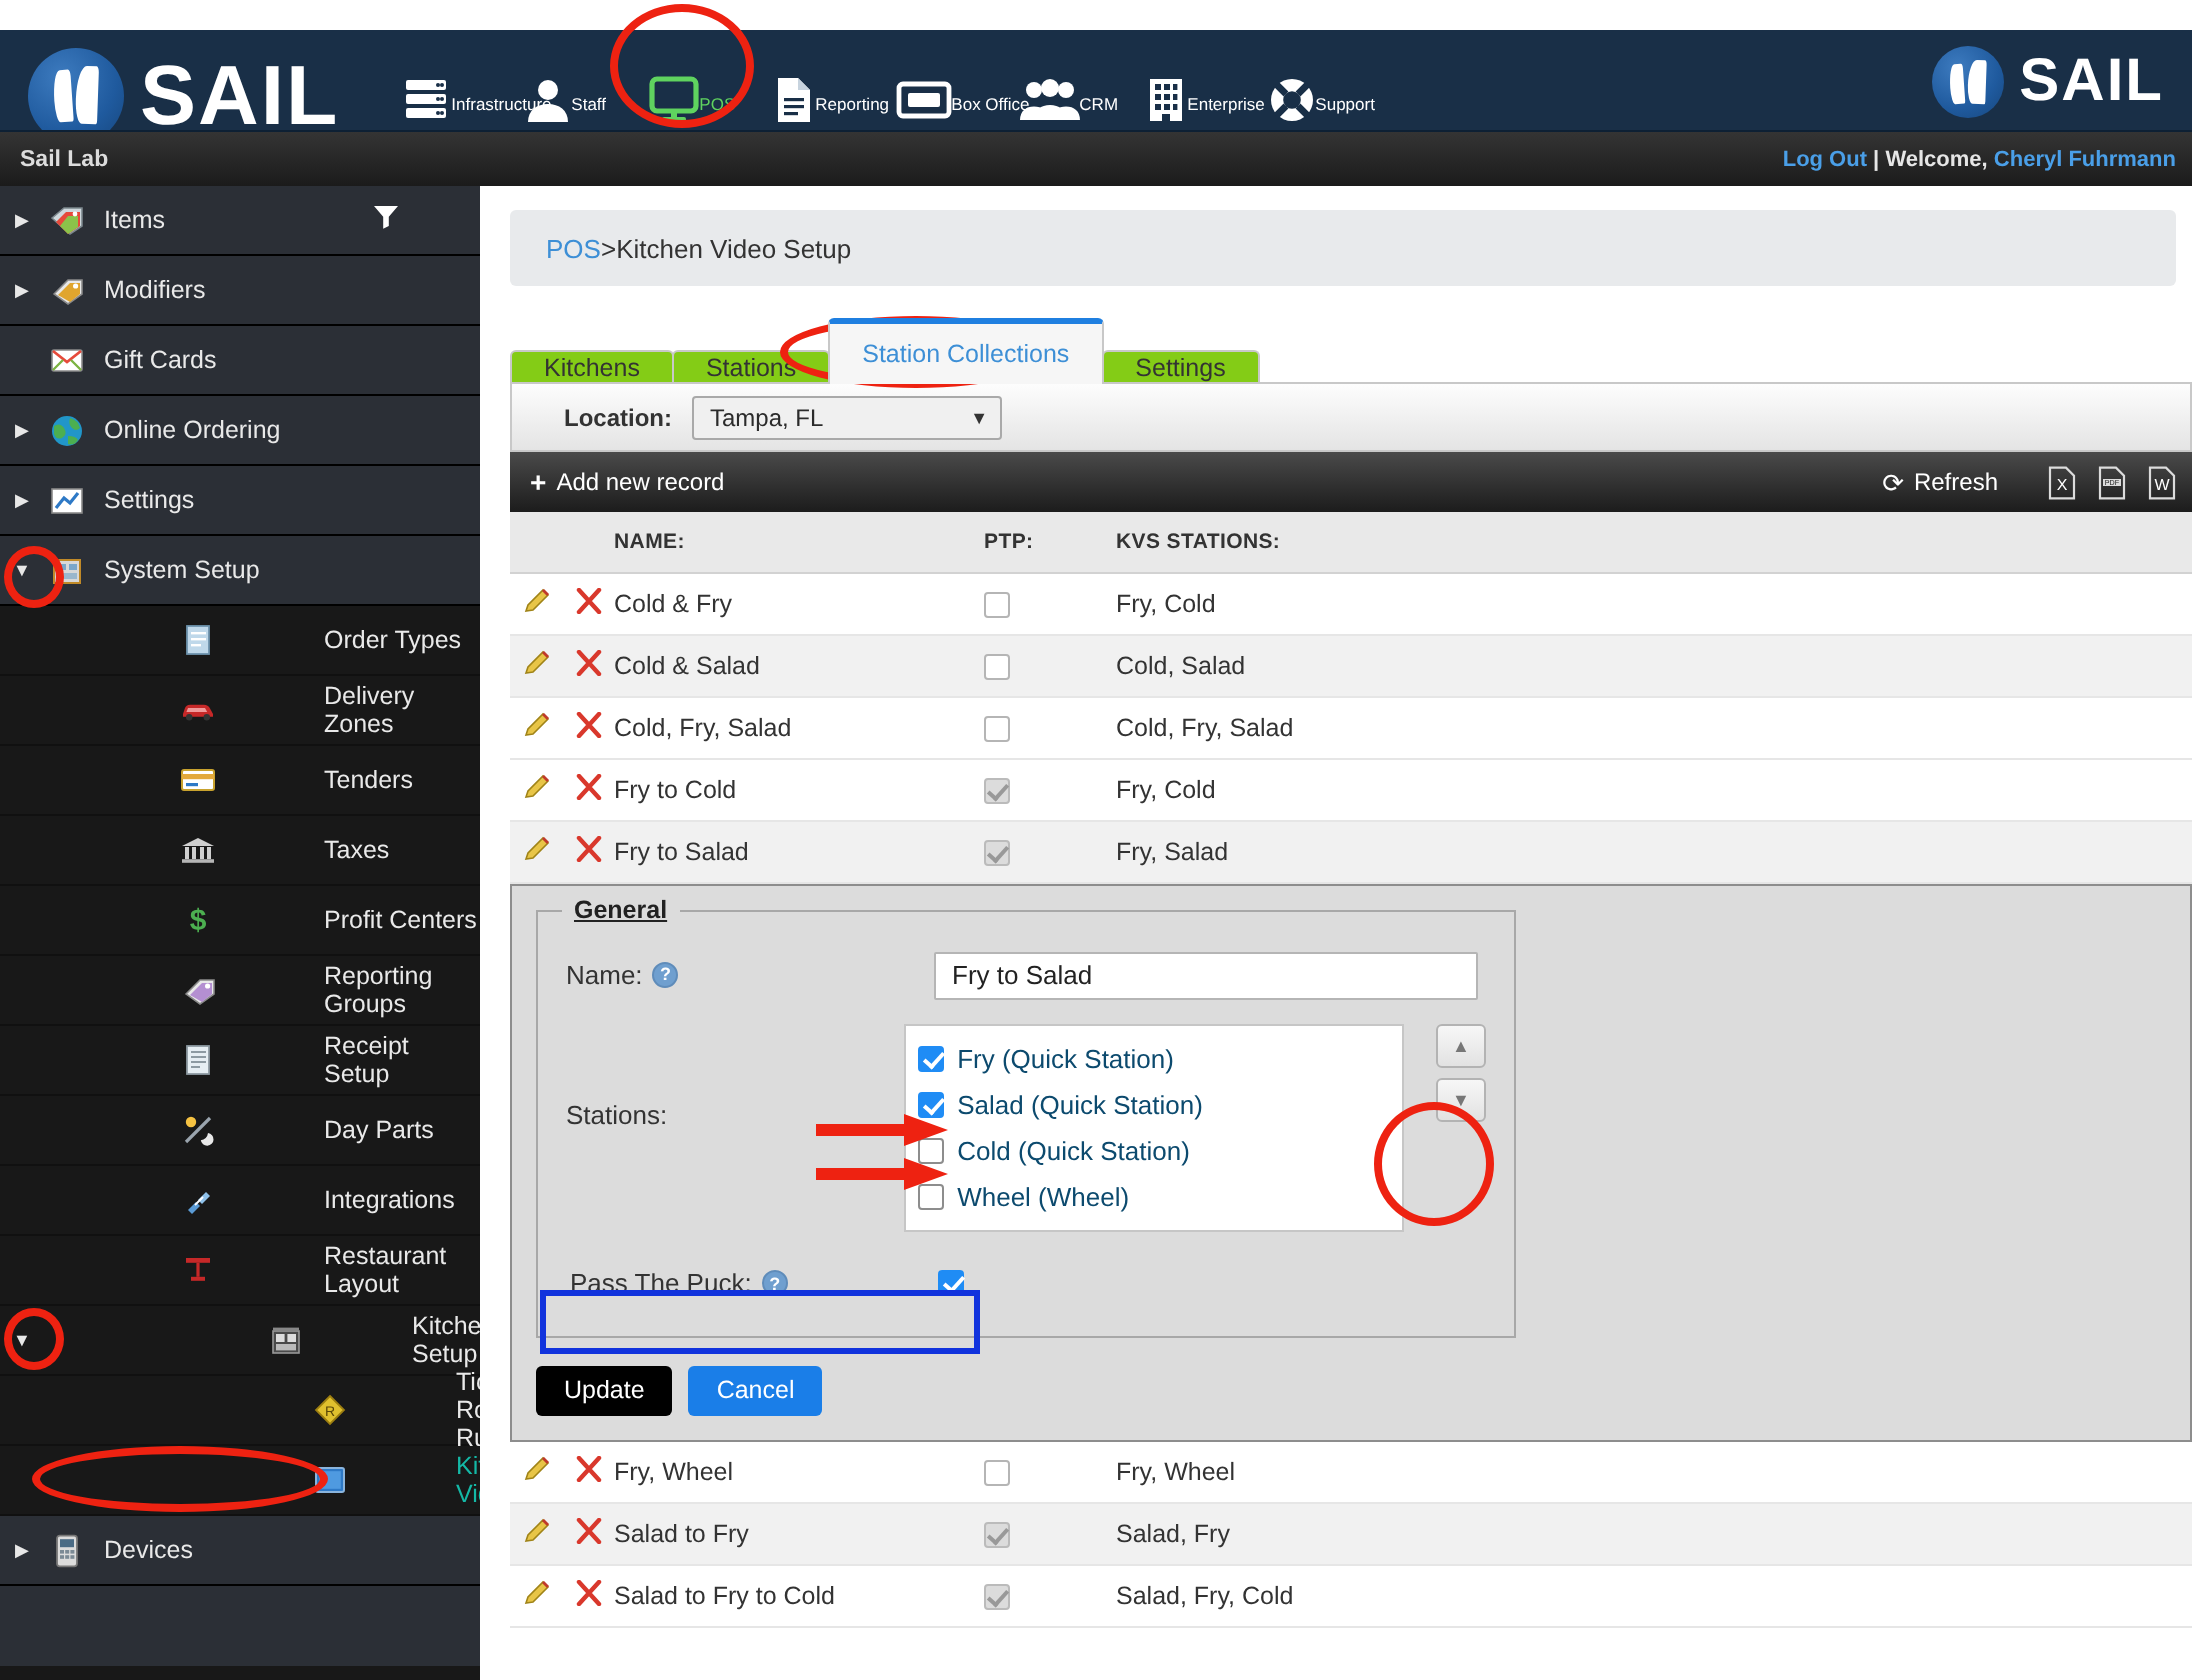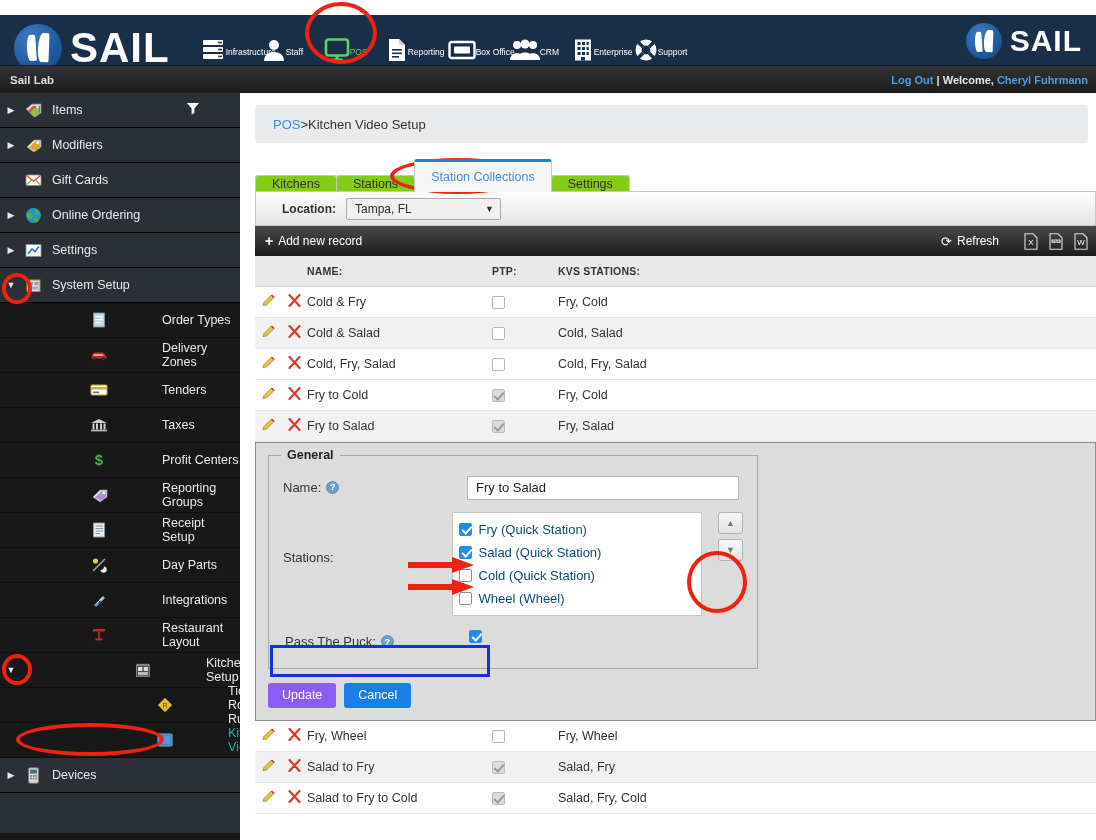--- a/index.html
+++ b/index.html
@@ -192,21 +192,21 @@
   .editpanel {
     margin-left: 15px; width: 841px; background: #dcdcdc;
     border: 1px solid #8d8d8d; padding: 12px 14px 12px 12px;
   }
   .fieldset {
     border: 1px solid #a8a8a8; padding: 8px 14px 14px 14px;
     width: 490px; position: relative;
   }
   .fs-legend {
     position: absolute; left: 12px; top: -8px; background: #dcdcdc;
-    padding: 0 6px; font-size: 12.5px; font-weight: bold; color: #222;
+    padding: 0 6px; font-size: 12.5px; font-weight: bold; color: #222; text-decoration: underline;
   }
   .frow { display: flex; align-items: flex-start; margin-top: 12px; }
   .frow .flbl { width: 184px; font-size: 13px; color: #333; padding-top: 4px;
                 display: flex; align-items: center; }
   .help-ico {
     width: 13px; height: 13px; border-radius: 50%; background: #6f9fcf;
     color: #fff; font-size: 9px; font-weight: bold; margin-left: 5px;
     display: inline-flex; align-items: center; justify-content: center;
     border: 1px solid #5f8cba; cursor: pointer; flex: none;
   }
@@ -230,31 +230,31 @@
     transform: rotate(42deg);
   }
   .spinners { display: flex; flex-direction: column; margin-left: 16px; gap: 5px; }
   .spin-btn {
     width: 25px; height: 22px; border: 1px solid #b3b3b3; border-radius: 3px;
     background: linear-gradient(to bottom, #f7f7f7 0%, #e2e2e2 100%);
     display: flex; align-items: center; justify-content: center;
     font-size: 9px; color: #777; cursor: pointer;
   }
   .ptp-row {
-    display: flex; margin-top: 14px; height: 24px;
+    display: flex; align-items: center; margin-top: 14px; height: 24px;
     padding-left: 2px;
   }
   .ptp-row .flbl { width: 184px; font-size: 13px; color: #333; display: flex; align-items: center; }
   .btnrow { margin-top: 14px; display: flex; gap: 8px; }
   .btn {
     height: 25px; padding: 0 14px; border: none; border-radius: 3px;
     font-size: 12.5px; color: #fff; cursor: pointer; display: flex;
     align-items: center; font-family: "Liberation Sans", sans-serif;
   }
-  .btn.green { background: #8b5cf6; }
+  .btn.green { background: #000000; }
   .btn.blue  { background: #1a7ee8; }
 
   
   .anno { position: absolute; pointer-events: none; }
   .ell { border: 4px solid #ee2211; border-radius: 50%; }
   .rect-blue { border: 3px solid #1133dd; }
   .arrow-red { position: absolute; pointer-events: none; }
 </style>
 </head>
 <body>

